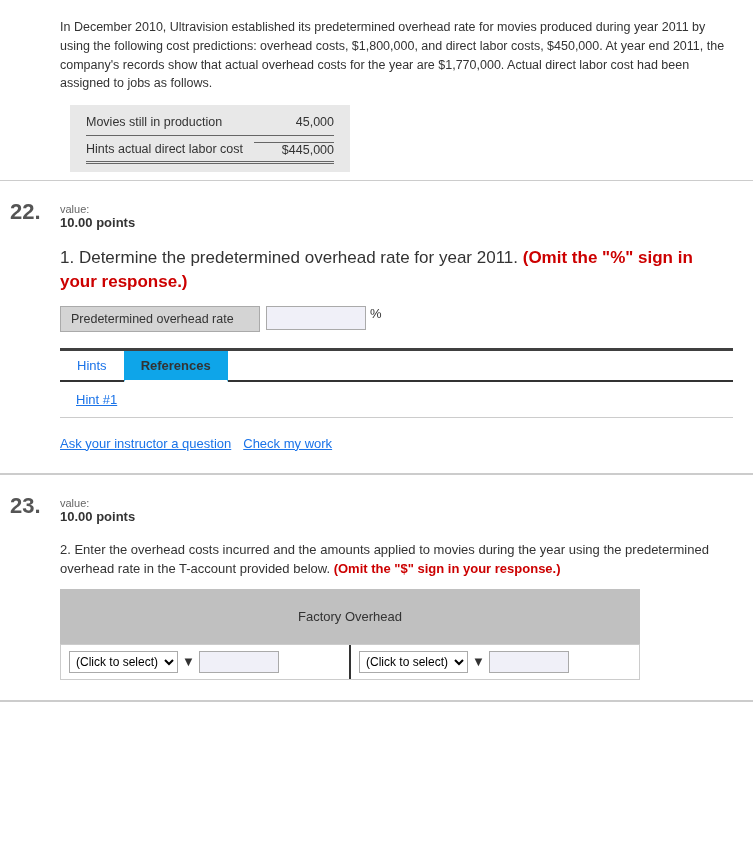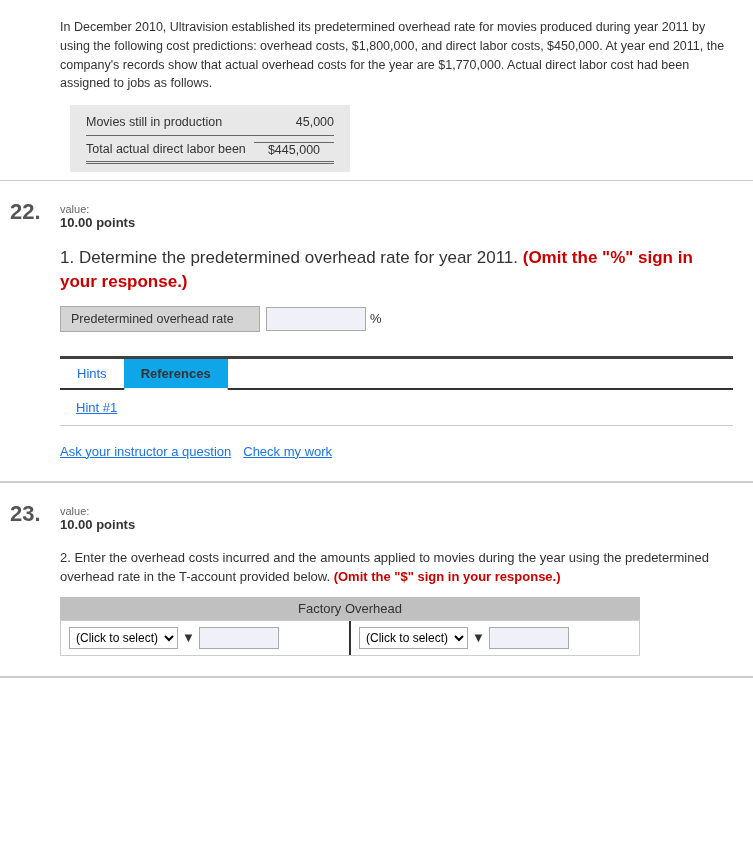--- a/index.html
+++ b/index.html
@@ -51,21 +51,21 @@
       margin: 4px 0;
     }
     .total-row {
       display: flex;
       justify-content: space-between;
       padding: 2px 0;
       font-size: 12.5px;
     }
     .total-row .amount {
       min-width: 80px;
-      text-align: center;
+      text-align: right;
       border-top: 1px solid #666;
     }
     .double-underline {
       border-top: 3px double #666;
       margin-top: 2px;
     }
     
     .question-section {
       padding: 12px 0;
       border-bottom: 2px solid #ccc;
@@ -101,22 +101,22 @@
       font-size: 17px;
       margin-bottom: 12px;
       line-height: 1.4;
     }
     .red-note {
       color: #cc0000;
       font-weight: bold;
     }
     .input-row {
       display: flex;
-      align-items: center;
-      margin-bottom: 24px;
+      align-items: flex-start;
+      margin-bottom: 16px;
     }
     .input-label-box {
       background: #d4d4d4;
       border: 1px solid #aaa;
       padding: 5px 10px;
       font-size: 12.5px;
       min-width: 200px;
     }
     .text-input {
       border: 1px solid #aaa;
@@ -175,21 +175,21 @@
       cursor: pointer;
     }
     
     .factory-table-wrapper {
       margin-top: 10px;
       max-width: 580px;
     }
     .factory-header {
       background: #c0c0c0;
       text-align: center;
-      padding: 4px;
+      padding: 20px;
       font-size: 13px;
       font-weight: normal;
     }
     .factory-body {
       display: flex;
       border: 1px solid #ccc;
     }
     .factory-left {
       flex: 1;
       border-right: 2px solid #333;
@@ -233,21 +233,21 @@
   <div class="intro-section">
     <p class="intro-text">In December 2010, Ultravision established its predetermined overhead rate for movies produced during year 2011 by using the following cost predictions: overhead costs, $1,800,000, and direct labor costs, $450,000. At year end 2011, the company's records show that actual overhead costs for the year are $1,770,000. Actual direct labor cost had been assigned to jobs as follows.</p>
 
     <div class="cost-table">
       <div class="cost-row">
         <span class="label">Movies still in production</span>
         <span class="amount">45,000</span>
       </div>
       <div class="cost-divider"></div>
       <div class="total-row">
-        <span class="label">Total actual direct labor been</span>
+        <span class="label">Hints actual direct labor cost</span>
         <span class="amount">$445,000</span>
       </div>
       <div class="double-underline"></div>
     </div>
   </div>
 
   <div class="question-section">
     <div class="question-header">
       <div class="question-number">22.</div>
       <div class="question-meta">

